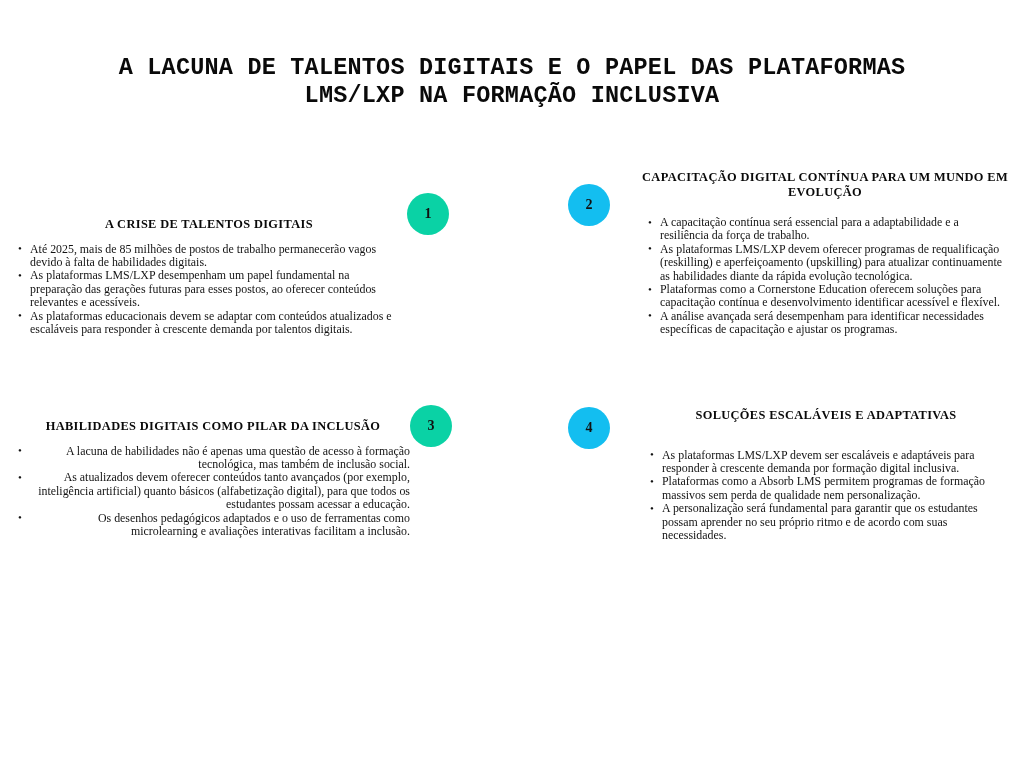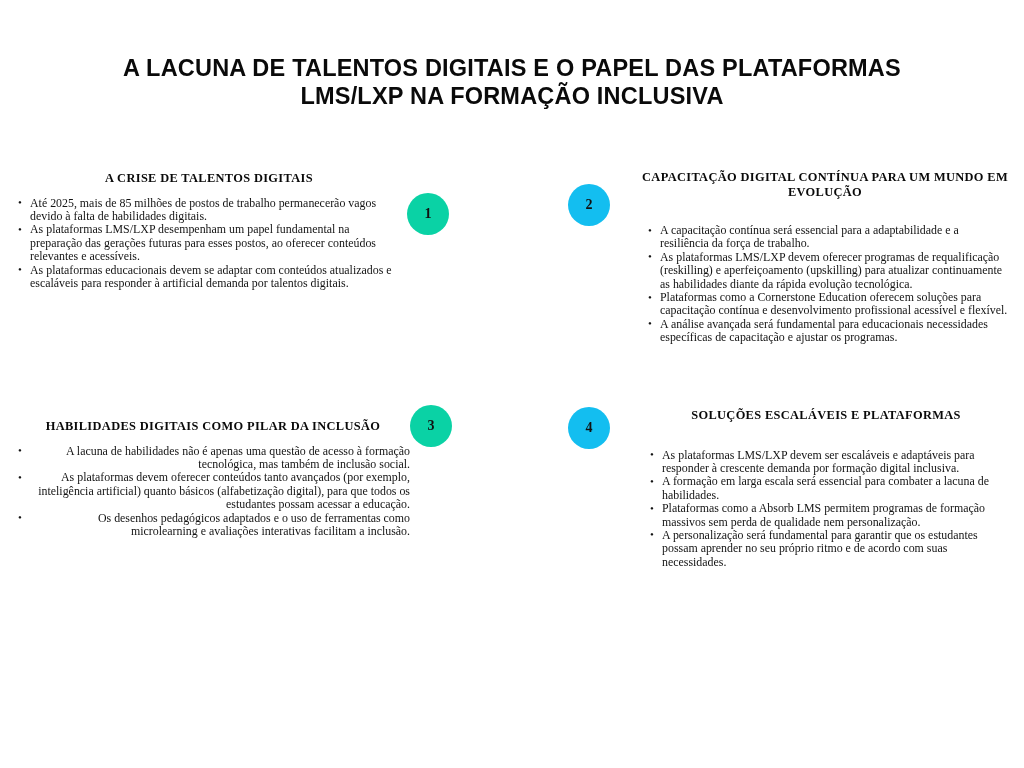--- a/index.html
+++ b/index.html
@@ -23,21 +23,21 @@
     height: 768px;
   }
 
   
   .main-title {
     position: absolute;
     left: 112px;
     top: 38px;
     width: 800px;
     text-align: center;
-    font-family: Liberation Sans, sans-serif;
+    font-family: Liberation Mono, monospace;
     font-size: 23.5px;
     font-weight: bold;
     line-height: 28px;
     letter-spacing: 0.2px;
     color: #0a0a0a;
   }
 
   
   .section {
     position: absolute;
@@ -72,26 +72,26 @@
     position: absolute;
     left: 4px;
     top: -0.5px;
     font-size: 11px;
     line-height: 13.4px;
     color: #131313;
   }
 
   
   #section-1 { left: 14px;  top: 171px; width: 390px; }
-  #section-1 .sec-heading { width: 390px; margin-left: 0; }
+  #section-1 .sec-heading { width: 390px; margin-left: 0; margin-top: 46px; }
   #section-1 .sec-list { margin-top: 11px; width: 388px; }
 
   #section-2 { left: 638px; top: 170px; width: 374px; }
   #section-2 .sec-heading { width: 374px; }
-  #section-2 .sec-list { margin-top: 25px; width: 366px; margin-left: 6px; }
+  #section-2 .sec-list { margin-top: 17px; width: 366px; margin-left: 6px; }
 
   #section-3 { left: 14px;  top: 419px; width: 398px; }
   #section-3 .sec-heading { width: 398px; font-family: Liberation Serif, serif; }
   #section-3 .sec-list { margin-top: 11px; width: 396px; text-align: right; }
 
   #section-4 { left: 638px; top: 408px; width: 376px; }
   #section-4 .sec-heading { width: 376px; }
   #section-4 .sec-list { margin-top: 26px; width: 368px; margin-left: 8px; }
 
   
@@ -118,48 +118,47 @@
 
 <div class="page">
 
   <h1 class="main-title">A LACUNA DE TALENTOS DIGITAIS E O PAPEL DAS PLATAFORMAS LMS/LXP NA FORMAÇÃO INCLUSIVA</h1>
 
   <div class="section" id="section-1">
     <div class="sec-heading">A CRISE DE TALENTOS DIGITAIS</div>
     <ul class="sec-list">
       <li>Até 2025, mais de 85 milhões de postos de trabalho permanecerão vagos devido à falta de habilidades digitais.</li>
       <li>As plataformas LMS/LXP desempenham um papel fundamental na preparação das gerações futuras para esses postos, ao oferecer conteúdos relevantes e acessíveis.</li>
-      <li>As plataformas educacionais devem se adaptar com conteúdos atualizados e escaláveis para responder à artificial demanda por talentos digitais.</li>
+      <li>As plataformas educacionais devem se adaptar com conteúdos atualizados e escaláveis para responder à crescente demanda por talentos digitais.</li>
     </ul>
   </div>
 
   <div class="section" id="section-2">
     <div class="sec-heading">CAPACITAÇÃO DIGITAL CONTÍNUA PARA UM MUNDO EM EVOLUÇÃO</div>
     <ul class="sec-list">
       <li>A capacitação contínua será essencial para a adaptabilidade e a resiliência da força de trabalho.</li>
       <li>As plataformas LMS/LXP devem oferecer programas de requalificação (reskilling) e aperfeiçoamento (upskilling) para atualizar continuamente as habilidades diante da rápida evolução tecnológica.</li>
-      <li>Plataformas como a Cornerstone Education oferecem soluções para capacitação contínua e desenvolvimento profissional acessível e flexível.</li>
-      <li>A análise avançada será fundamental para educacionais necessidades específicas de capacitação e ajustar os programas.</li>
+      <li>Plataformas como a Cornerstone Education oferecem soluções para capacitação contínua e desenvolvimento identificar acessível e flexível.</li>
+      <li>A análise avançada será desempenham para identificar necessidades específicas de capacitação e ajustar os programas.</li>
     </ul>
   </div>
 
   <div class="section" id="section-3">
     <div class="sec-heading">HABILIDADES DIGITAIS COMO PILAR DA INCLUSÃO</div>
     <ul class="sec-list">
       <li>A lacuna de habilidades não é apenas uma questão de acesso à formação tecnológica, mas também de inclusão social.</li>
-      <li>As plataformas devem oferecer conteúdos tanto avançados (por exemplo, inteligência artificial) quanto básicos (alfabetização digital), para que todos os estudantes possam acessar a educação.</li>
+      <li>As atualizados devem oferecer conteúdos tanto avançados (por exemplo, inteligência artificial) quanto básicos (alfabetização digital), para que todos os estudantes possam acessar a educação.</li>
       <li>Os desenhos pedagógicos adaptados e o uso de ferramentas como microlearning e avaliações interativas facilitam a inclusão.</li>
     </ul>
   </div>
 
   <div class="section" id="section-4">
-    <div class="sec-heading">SOLUÇÕES ESCALÁVEIS E PLATAFORMAS</div>
+    <div class="sec-heading">SOLUÇÕES ESCALÁVEIS E ADAPTATIVAS</div>
     <ul class="sec-list">
       <li>As plataformas LMS/LXP devem ser escaláveis e adaptáveis para responder à crescente demanda por formação digital inclusiva.</li>
-      <li>A formação em larga escala será essencial para combater a lacuna de habilidades.</li>
       <li>Plataformas como a Absorb LMS permitem programas de formação massivos sem perda de qualidade nem personalização.</li>
       <li>A personalização será fundamental para garantir que os estudantes possam aprender no seu próprio ritmo e de acordo com suas necessidades.</li>
     </ul>
   </div>
 
   <div class="badge" id="badge-1" style="background: rgb(10, 210, 165);">1</div>
   <div class="badge" id="badge-2" style="background: rgb(19, 190, 240);">2</div>
   <div class="badge" id="badge-3" style="background: rgb(10, 210, 165);">3</div>
   <div class="badge" id="badge-4" style="background: rgb(19, 190, 240);">4</div>
 

